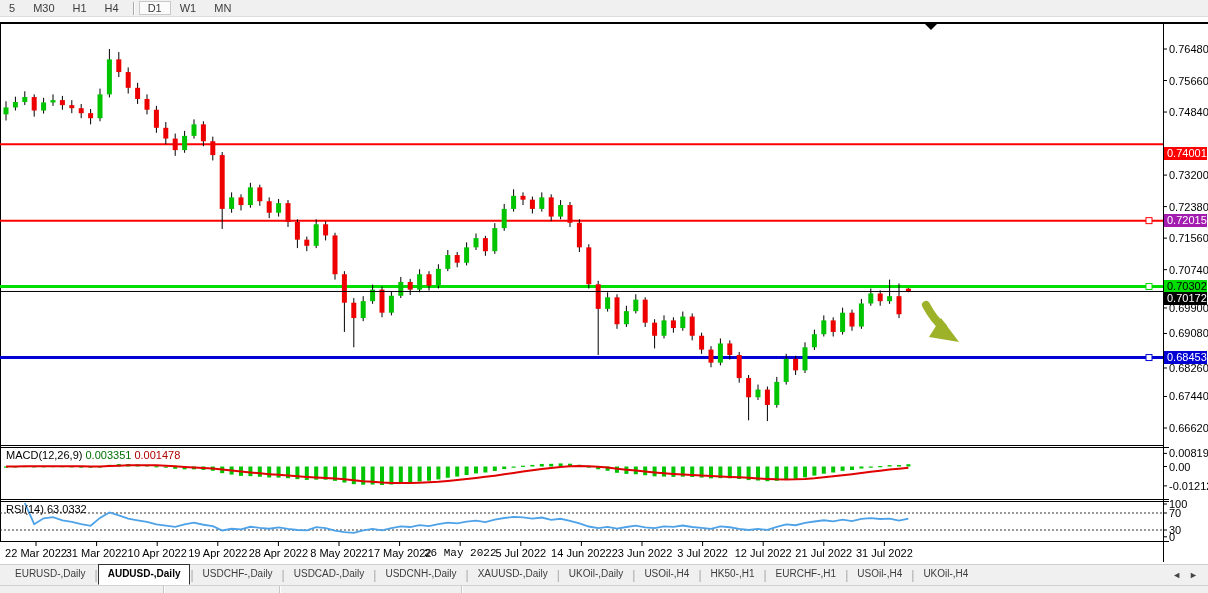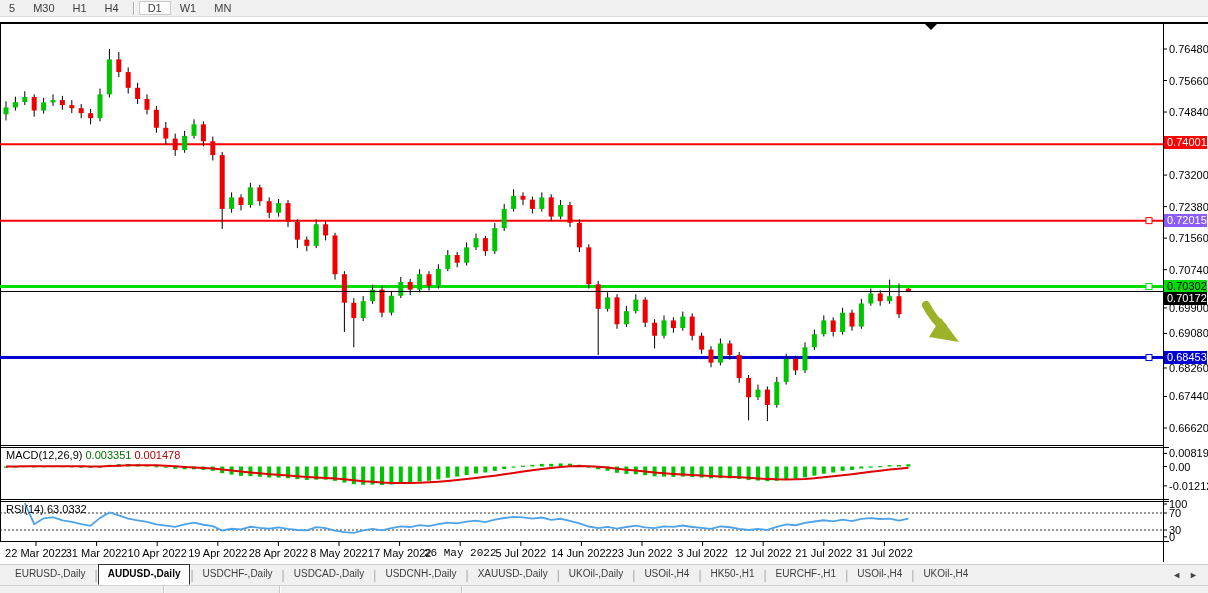--- a/index.html
+++ b/index.html
@@ -436,22 +436,22 @@
       <div class="ylab" style="top:106.04160000000032px;">0.74840</div>
       <div class="ylab" style="top:169.0832000000002px;">0.73200</div>
       <div class="ylab" style="top:200.60400000000013px;">0.72380</div>
       <div class="ylab" style="top:232.12480000000008px;">0.71560</div>
       <div class="ylab" style="top:263.64560000000006px;">0.70740</div>
       <div class="ylab" style="top:301.93520000000035px;">0.69900</div>
       <div class="ylab" style="top:327.45600000000024px;">0.69080</div>
       <div class="ylab" style="top:361.9768000000002px;">0.68260</div>
       <div class="ylab" style="top:390.49760000000015px;">0.67440</div>
       <div class="ylab" style="top:422.0184000000001px;">0.66620</div>
-      <div class="badge" style="top:136px;background:#ff0000;color:#ffffff;">0.74001</div>
-      <div class="badge" style="top:214.1346000000003px;background:#8b5cf6;color:#ffffff;">0.72015</div>
+      <div class="badge" style="top:147px;background:#ff0000;color:#ffffff;">0.74001</div>
+      <div class="badge" style="top:214.1346000000003px;background:#a21caf;color:#ffffff;">0.72015</div>
       <div class="badge" style="top:279.9823200000002px;background:#00dd00;color:#000000;">0.70302</div>
       <div class="badge" style="top:351.05788000000024px;background:#0000d4;color:#ffffff;">0.68453</div>
       <div class="badge" style="top:291.9795200000001px;background:#000000;color:#ffffff;">0.70172</div>
       <div class="ylab" style="top:447.3848px;">0.008197</div>
       <div class="ylab" style="top:460.5px;">0.00</div>
       <div class="ylab" style="top:479.8936px;">-0.012121</div>
       <div class="ylab" style="top:498px;">100</div>
       <div class="ylab" style="top:507px;">70</div>
       <div class="ylab" style="top:524px;">30</div>
       <div class="ylab" style="top:530.8px;">0</div>

